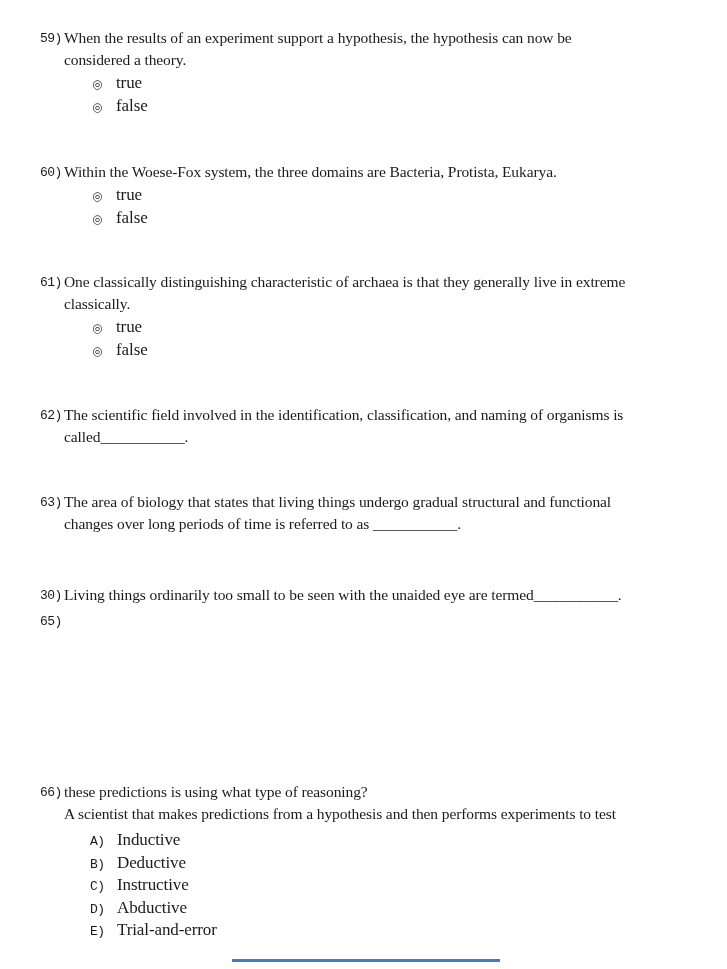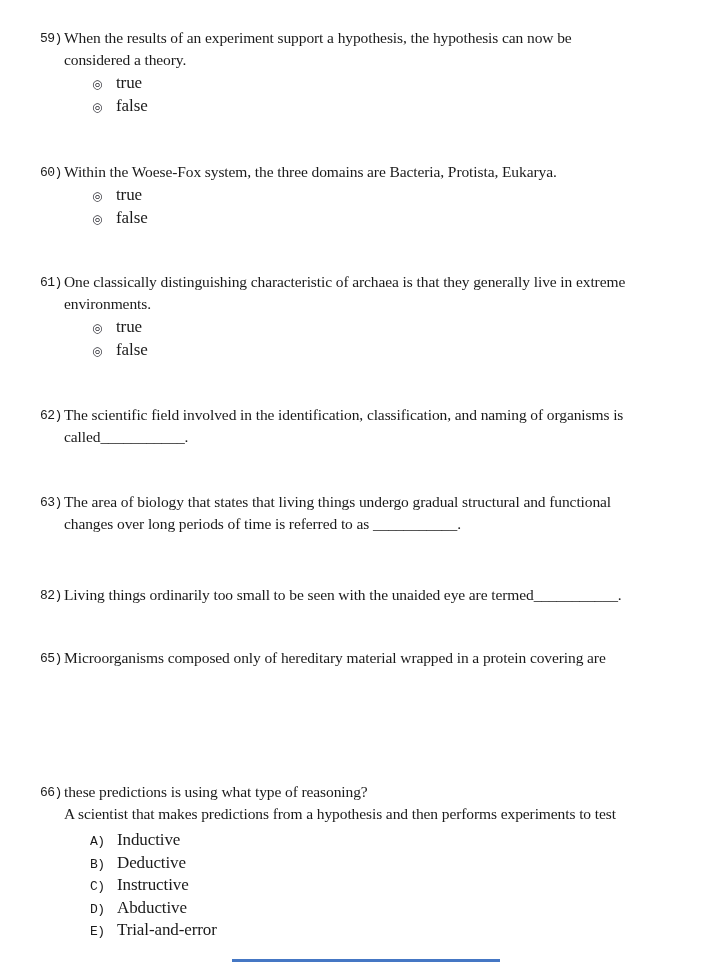--- a/index.html
+++ b/index.html
@@ -53,21 +53,21 @@
     flex: none;
     letter-spacing: -0.5px;
   }
   .opt-label { font-size: 17px; }
   .q59 { top: 27px; }
   .q60 { top: 161px; }
   .q61 { top: 271px; }
   .q62 { top: 404px; }
   .q63 { top: 491px; }
   .q64 { top: 584px; }
-  .q65 { top: 647px; }
+  .q65 { top: 610px; }
   .q66 { top: 735px; margin-top: 46px; }
   .bottom-bar {
     position: absolute;
     left: 232px; top: 959px;
     width: 268px; height: 3px;
     background: #4577c4;
   }
 </style>
 </head>
 <body>
@@ -104,21 +104,21 @@
         <span class="opt-label">false</span>
       </div>
     </div>
   </div>
 </div>
 
 <div class="q q61">
   <span class="q-num">61)</span>
   <div class="q-body">
     <span class="q-line">One classically distinguishing characteristic of archaea is that they generally live in extreme</span>
-    <span class="q-line">environments.</span>
+    <span class="q-line">classically.</span>
     <div class="options">
       <div class="opt">
         <span class="radio-glyph">◎</span>
         <span class="opt-label">true</span>
       </div>
       <div class="opt">
         <span class="radio-glyph">◎</span>
         <span class="opt-label">false</span>
       </div>
     </div>
@@ -135,30 +135,29 @@
 
 <div class="q q63">
   <span class="q-num">63)</span>
   <div class="q-body">
     <span class="q-line">The area of biology that states that living things undergo gradual structural and functional</span>
     <span class="q-line">changes over long periods of time is referred to as ___________.</span>
   </div>
 </div>
 
 <div class="q q64">
-  <span class="q-num">82)</span>
+  <span class="q-num">30)</span>
   <div class="q-body">
     <span class="q-line">Living things ordinarily too small to be seen with the unaided eye are termed___________.</span>
   </div>
 </div>
 
 <div class="q q65">
   <span class="q-num">65)</span>
   <div class="q-body">
-    <span class="q-line">Microorganisms composed only of hereditary material wrapped in a protein covering are</span>
   </div>
 </div>
 
 <div class="q q66">
   <span class="q-num">66)</span>
   <div class="q-body">
     <span class="q-line">these predictions is using what type of reasoning?</span>
     <span class="q-line">A scientist that makes predictions from a hypothesis and then performs experiments to test</span>
     <div class="options" style="margin-left:26px; margin-top:4px;">
       <div class="opt">

